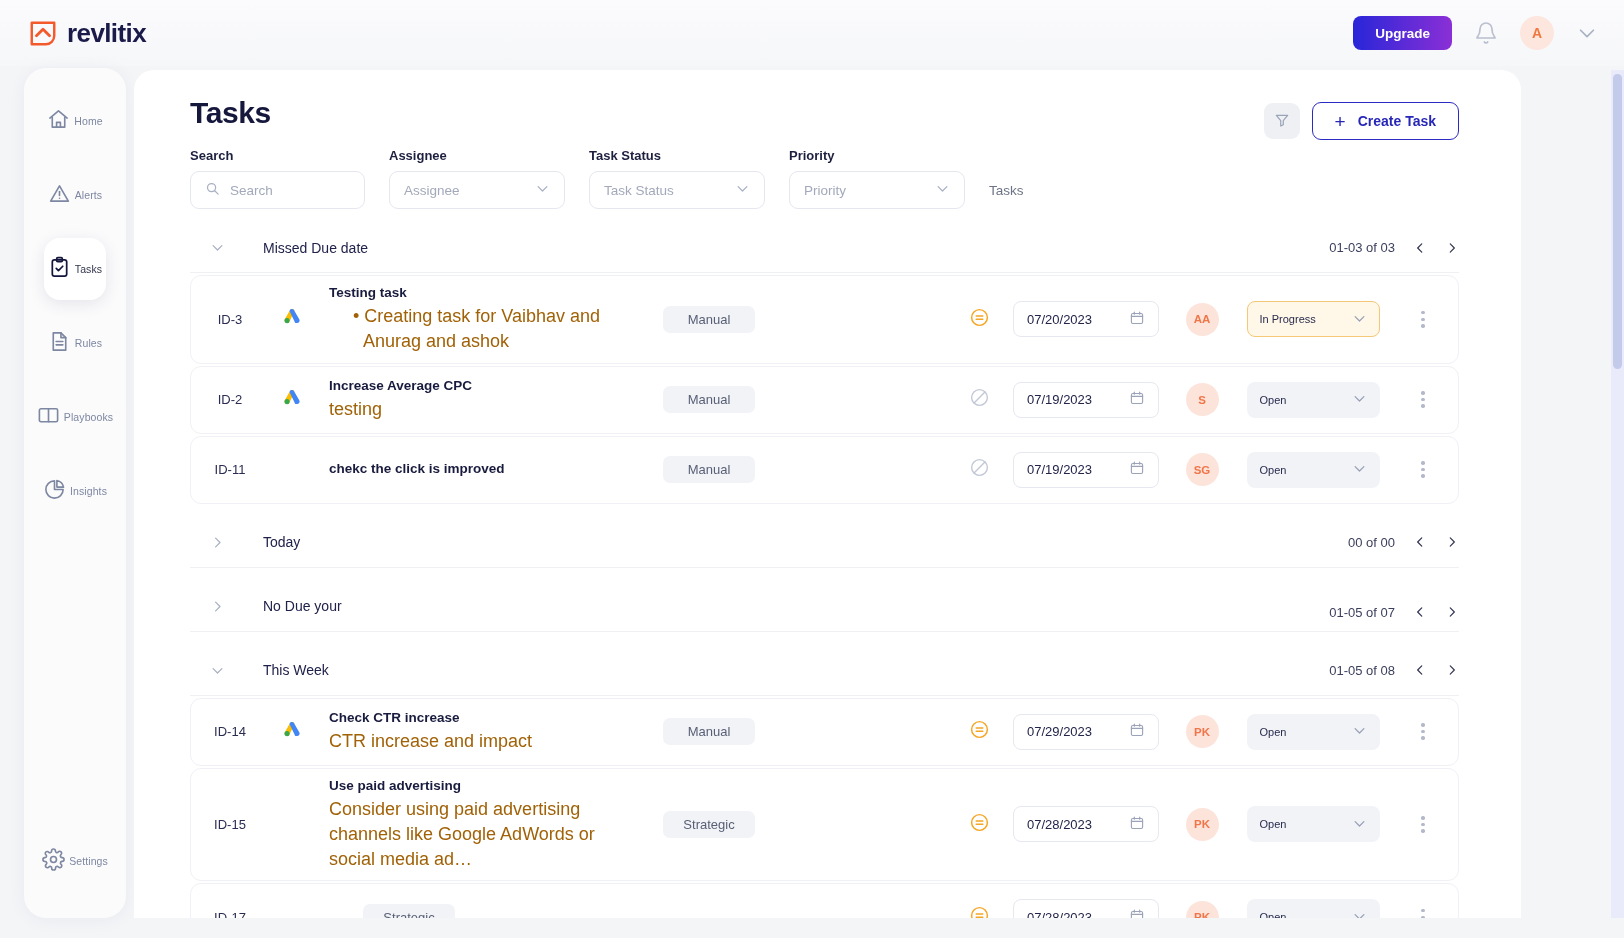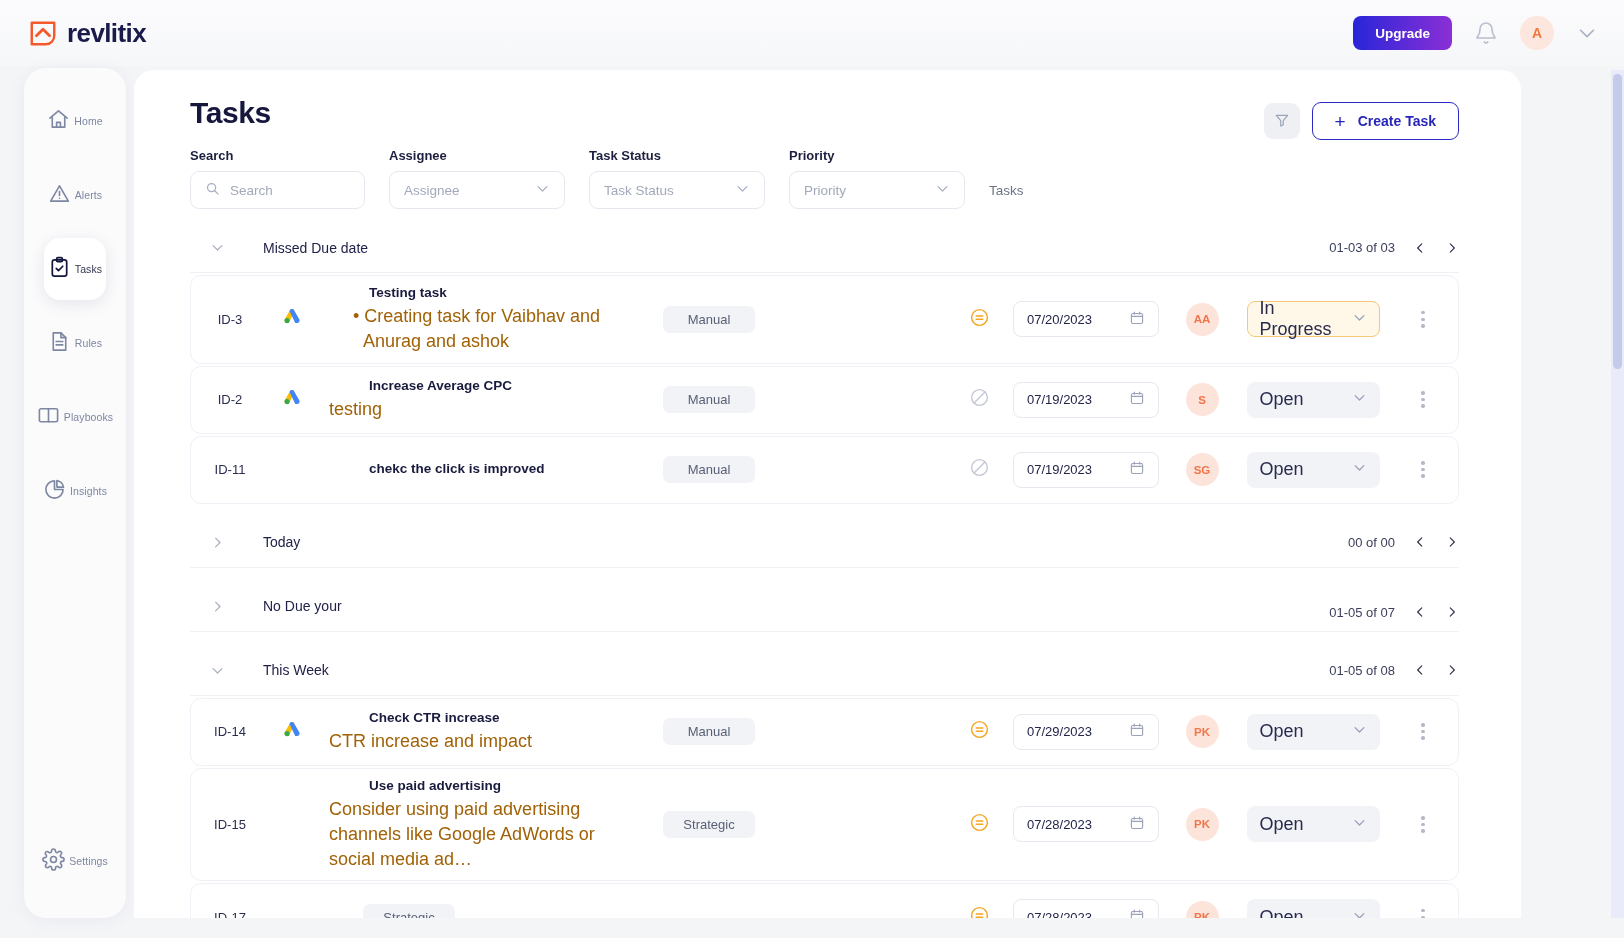--- a/index.html
+++ b/index.html
@@ -129,21 +129,21 @@
   .row {
     display: flex; align-items: center;
     border: 1px solid #f0f1f6; border-radius: 11px;
     background: #fff; margin-bottom: 2px;
     min-height: 68px; padding: 8px 0;
   }
   .c-id { width: 78px; text-align: center; font-size: 13px; color: #2a2c50; flex: 0 0 78px; }
   .c-src { width: 46px; flex: 0 0 46px; display: flex; align-items: center; justify-content: center; }
   .c-src svg { width: 20px; height: 20px; }
   .c-task { flex: 1 1 auto; padding-left: 14px; padding-right: 10px; max-width: 300px; }
-  .t-title { font-size: 13.5px; font-weight: bold; color: #191b3e; line-height: 1.35; margin-left: 40px; }
+  .t-title { font-size: 13.5px; font-weight: bold; color: #191b3e; line-height: 1.35; }
   .t-desc { font-size: 18px; color: #a16207; line-height: 1.4; margin-top: 2px; }
   .t-desc.bullet { padding-left: 34px; text-indent: -10px; }
   .c-type { width: 190px; flex: 0 0 190px; display: flex; justify-content: flex-start; padding-left: 48px;}
   .chip {
     display: inline-flex; align-items: center; justify-content: center;
     min-width: 92px; height: 27px; padding: 0 16px; border-radius: 7px;
     background: #f2f3f7; color: #585f75; font-size: 13px;
   }
   .c-gap { flex: 1 1 auto; }
   .c-prio { width: 54px; flex: 0 0 54px; display: flex; align-items: center; justify-content: center; }
@@ -158,21 +158,21 @@
   .c-user { width: 72px; flex: 0 0 72px; display: flex; justify-content: center; }
   .av {
     width: 33px; height: 33px; border-radius: 50%;
     background: #fde4db; color: #f0764a; font-size: 11.5px; font-weight: bold;
     display: flex; align-items: center; justify-content: center;
   }
   .c-status { width: 150px; flex: 0 0 150px; display: flex; justify-content: center; }
   .status {
     width: 133px; height: 36px; border-radius: 8px;
     display: flex; align-items: center; justify-content: space-between;
-    padding: 0 12px; font-size: 18px; cursor: pointer;
+    padding: 0 12px; font-size: 11px; cursor: pointer;
   }
   .status.open { background: #f2f3f7; color: #282b4d; border: 1px solid transparent; }
   .status.inprogress { background: #fff8e8; color: #282b4d; border: 1px solid #f5c877; }
   .status svg { width: 15px; height: 15px; color: #98a0b6; }
   .c-menu { width: 70px; flex: 0 0 70px; display: flex; justify-content: center; cursor: pointer; }
   .dots { display: flex; flex-direction: column; gap: 3.2px; align-items: center; }
   .dots i { width: 3.4px; height: 3.4px; border-radius: 50%; background: #b3b9c9; display: block; }
 
   
   .scrollbar {

